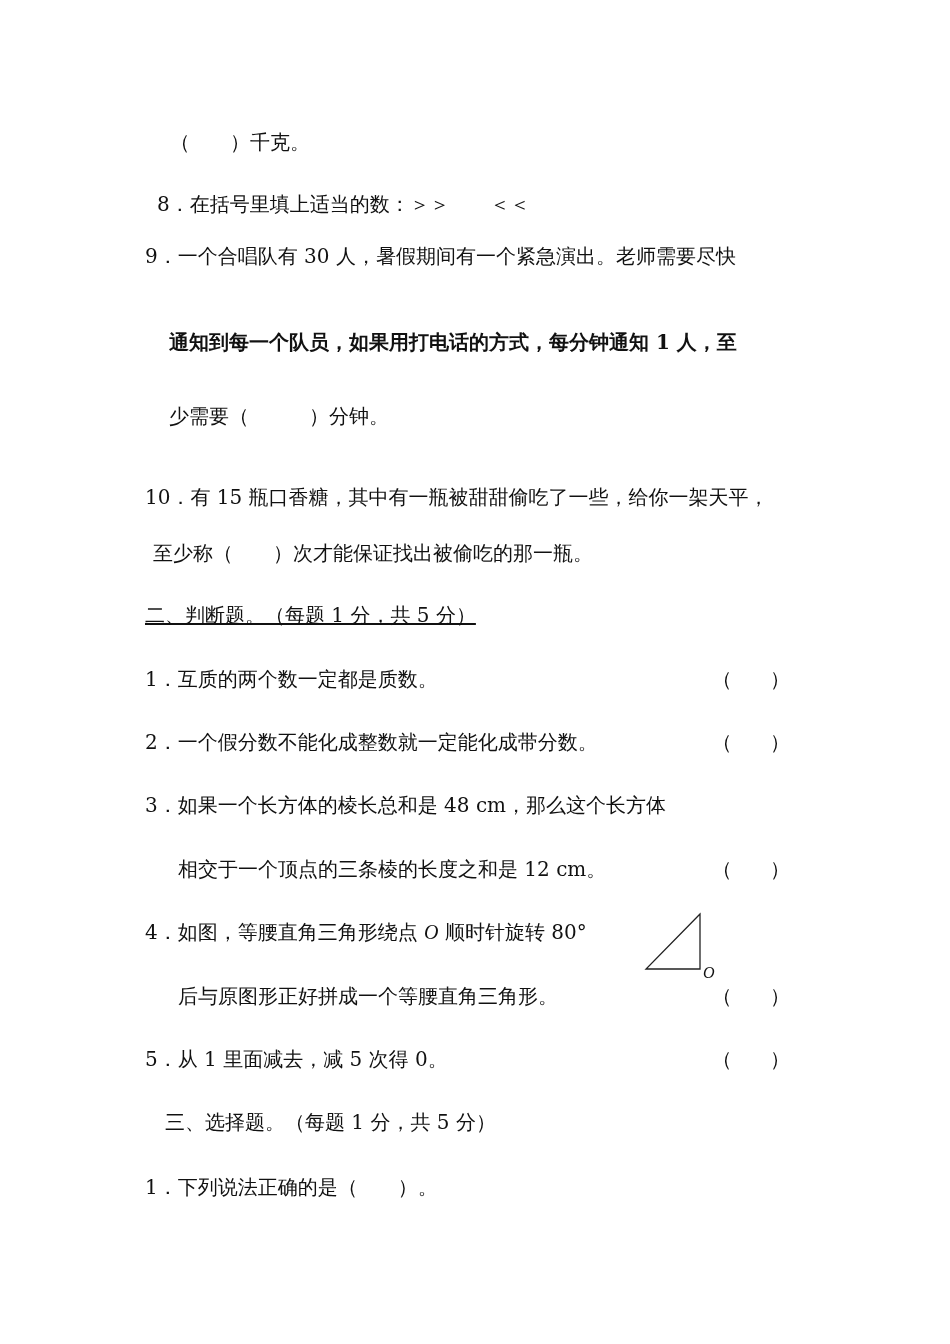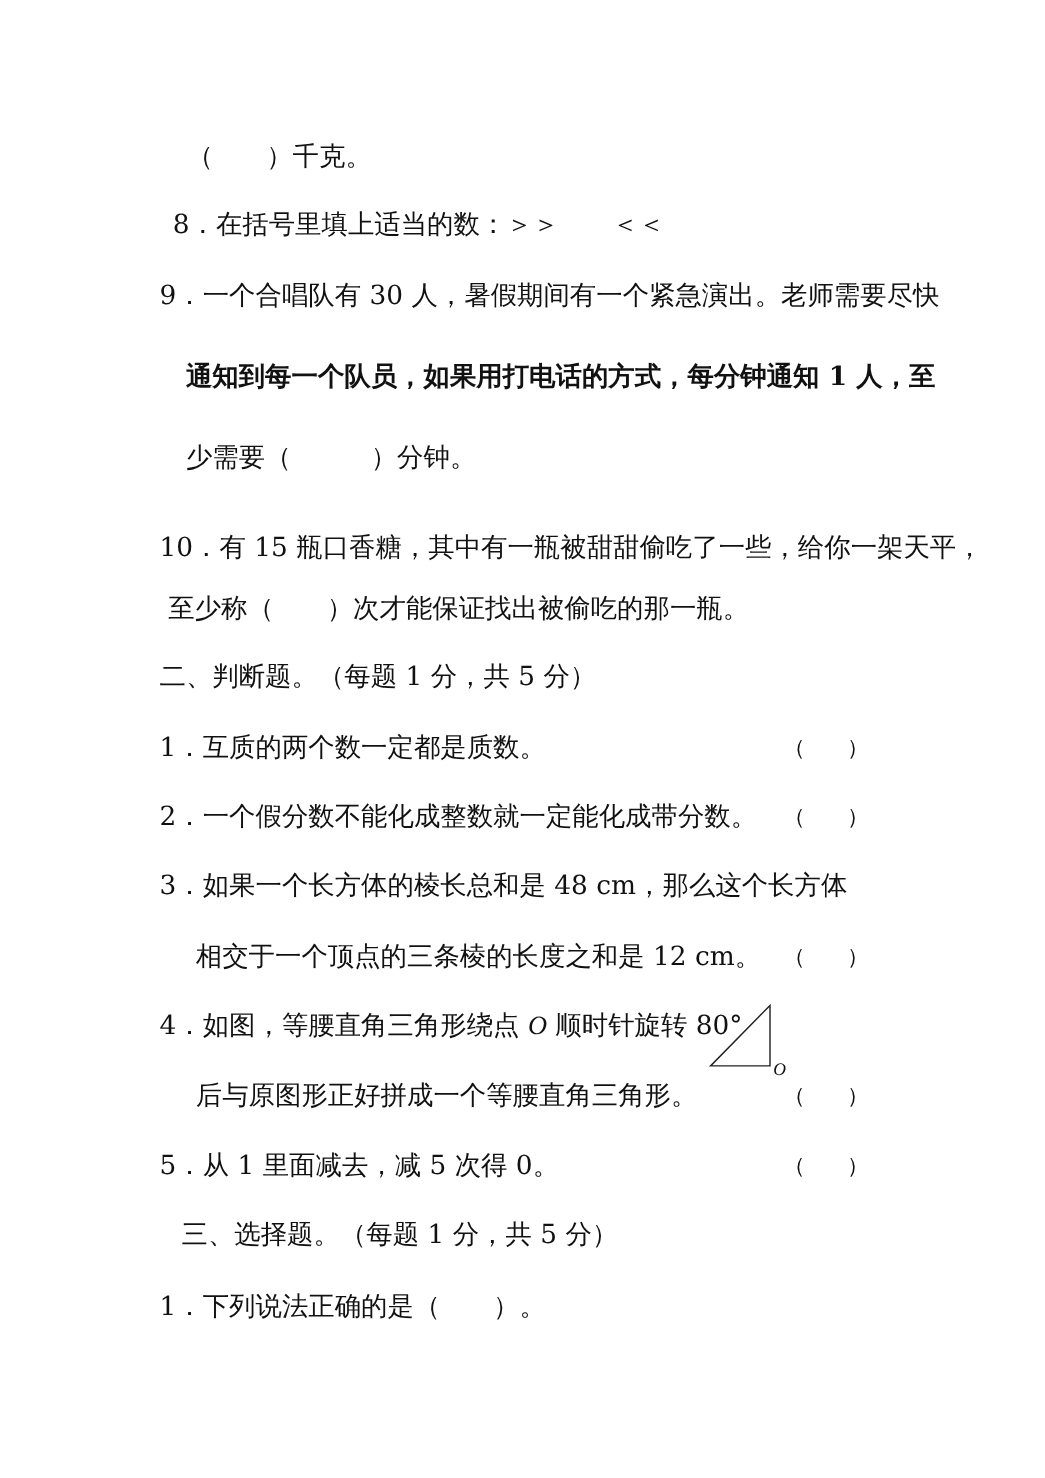--- a/index.html
+++ b/index.html
@@ -1,34 +1,34 @@
 <!DOCTYPE html>
 <html><head>
 <meta charset="utf-8">
 <style>
   html, body { margin: 0; padding: 0; background: #ffffff; }
   body { width: 950px; height: 1344px; position: relative; overflow: hidden;
          font-family: "DejaVu Serif", "Liberation Serif", serif; color: #111; }
-  .line { position: absolute; white-space: nowrap; font-size: 24px; line-height: 24px; }
+  .line { position: absolute; white-space: nowrap; font-size: 20px; line-height: 24px; }
   .paren { position: absolute; font-size: 20px; line-height: 24px; }
   .italic { font-style: italic; font-family: "Liberation Serif", serif; }
   svg { position: absolute; }
 </style>
 </head>
 <body>
 
 <div class="line" style="left:170px; top:130px;">（　　）千克。</div>
 <div class="line" style="left:145px; top:192px;margin-left:12px;">8．在括号里填上适当的数：＞＞　　＜＜</div>
-<div class="line" style="left:145px; top:256px;">9．一个合唱队有 30 人，暑假期间有一个紧急演出。老师需要尽快</div>
+<div class="line" style="left:145px; top:244px;">9．一个合唱队有 30 人，暑假期间有一个紧急演出。老师需要尽快</div>
 <div class="line" style="left:169px; top:330px;font-weight:bold;">通知到每一个队员，如果用打电话的方式，每分钟通知 1 人，至</div>
 <div class="line" style="left:169px; top:404px;">少需要（　　　）分钟。</div>
 <div class="line" style="left:145px; top:468px;margin-top:17px;">10．有 15 瓶口香糖，其中有一瓶被甜甜偷吃了一些，给你一架天平，</div>
 <div class="line" style="left:153px; top:541px;">至少称（　　）次才能保证找出被偷吃的那一瓶。</div>
 
-<div class="line" style="left:145px; top:603px;">二、判断题。（每题 1 分，共 5 分）</div>
+<div class="line" style="left:145px; top:603px;text-decoration:underline;">二、判断题。（每题 1 分，共 5 分）</div>
 
 <div class="line" style="left:145px; top:667px;">1．互质的两个数一定都是质数。</div>
 <span class="paren" style="left:712px; top:667px;">（</span>
 <span class="paren" style="left:770px; top:667px;">）</span>
 
 <div class="line" style="left:145px; top:730px;">2．一个假分数不能化成整数就一定能化成带分数。</div>
 <span class="paren" style="left:712px; top:730px;">（</span>
 <span class="paren" style="left:770px; top:730px;">）</span>
 
 <div class="line" style="left:145px; top:793px;">3．如果一个长方体的棱长总和是 48 cm，那么这个长方体</div>

